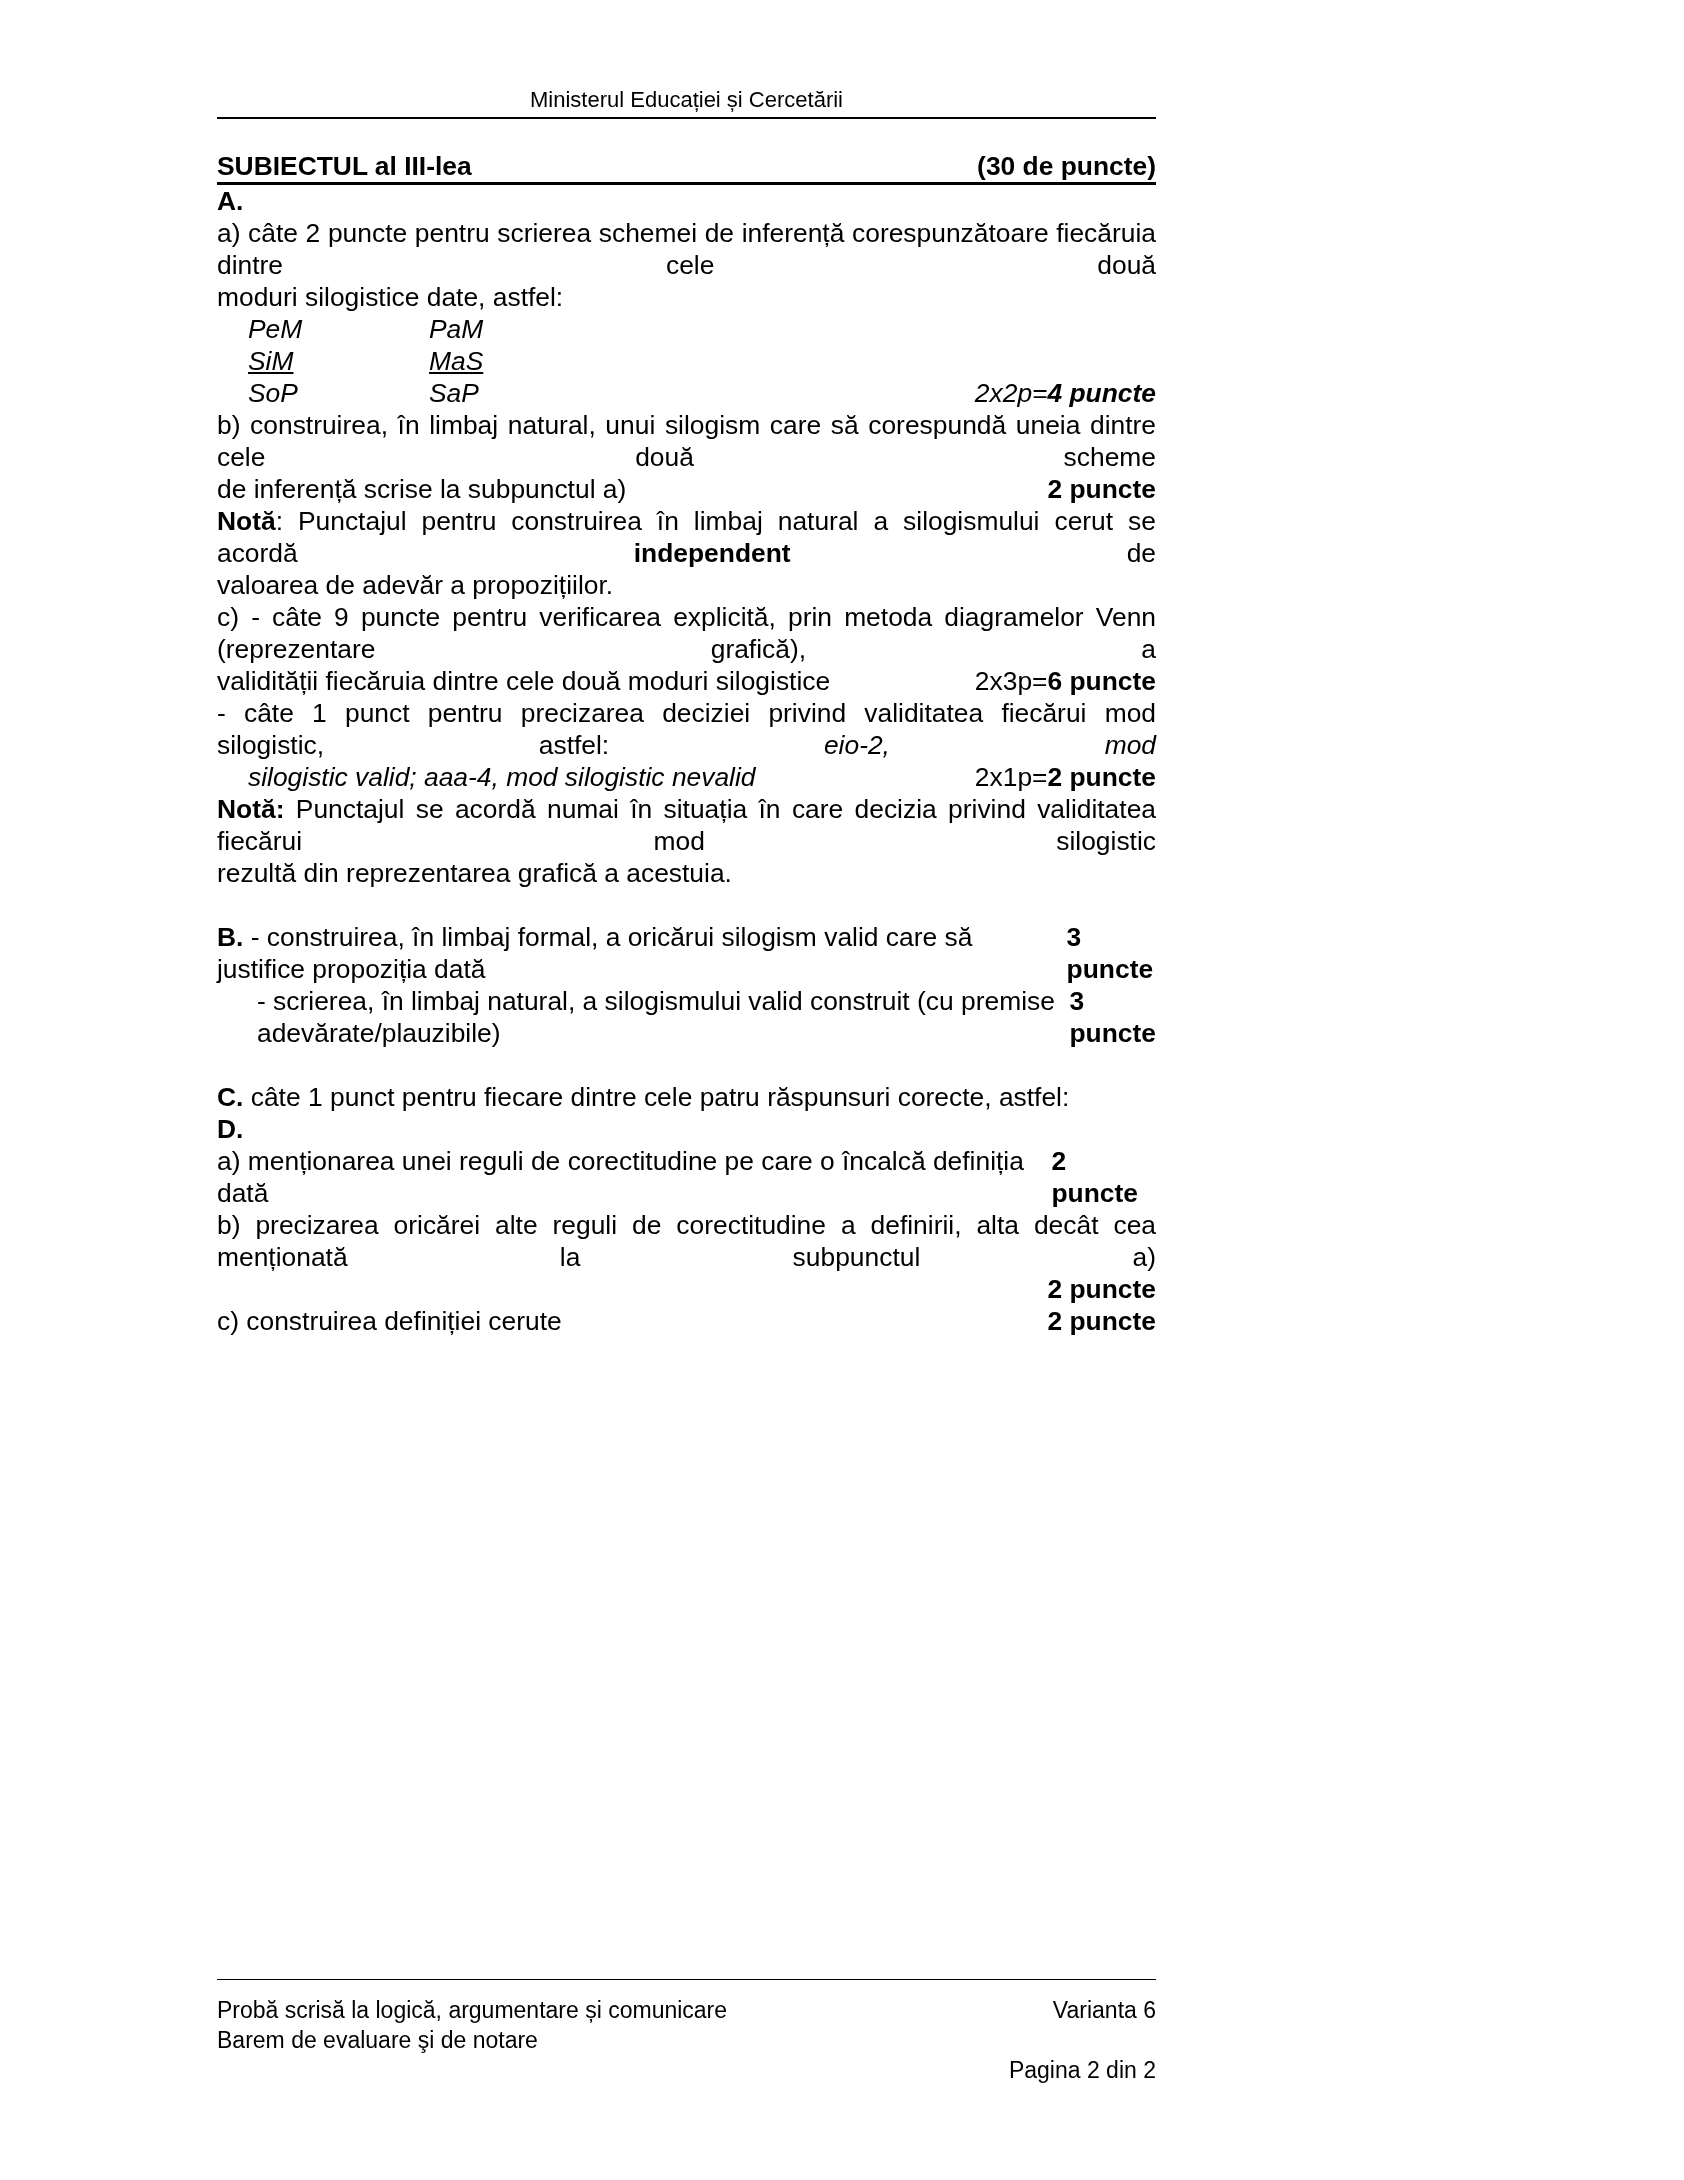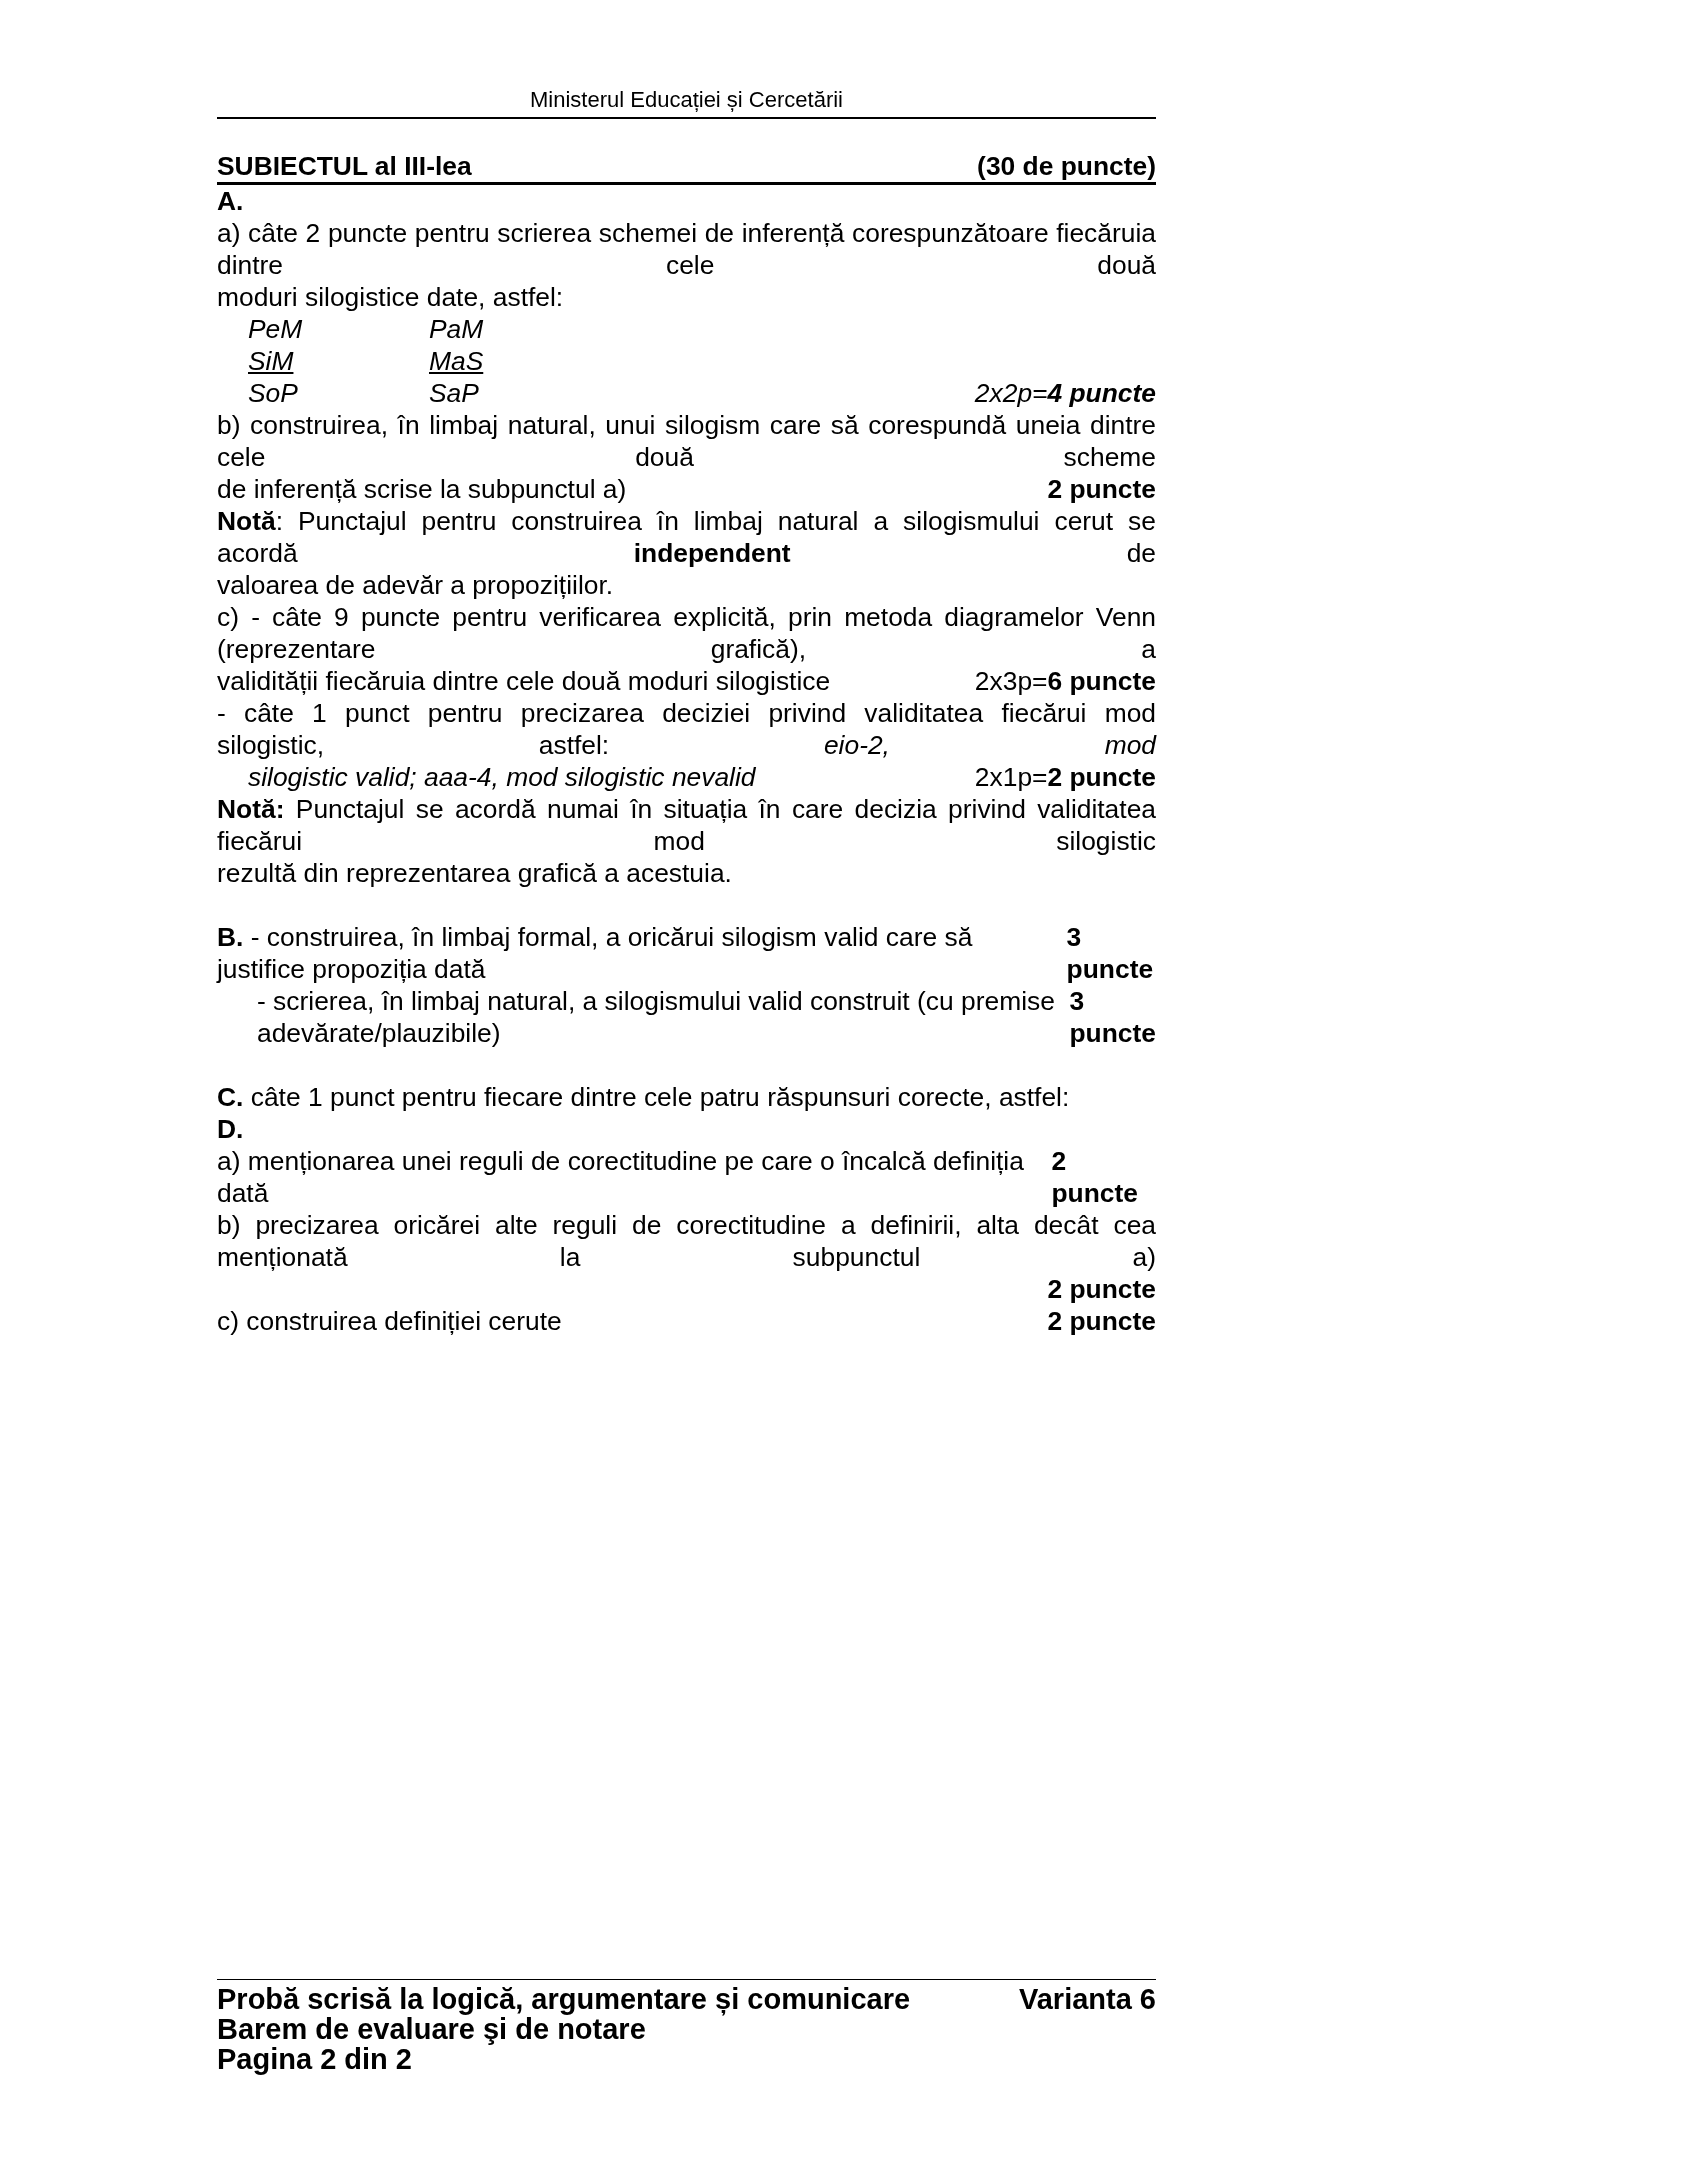--- a/index.html
+++ b/index.html
@@ -48,27 +48,26 @@
   .ptswrap { white-space:nowrap; }
   .col1 { display:inline-block; width:181px; }
   .indent { padding-left:40px; }
   .spacer { height:32px; }
   
   .footer {
     position:absolute;
     left:217px; right:220px;
     top:1979px;
     border-top:1.7px solid #000;
-    padding-top:4px;
-    font-size:29px;
+    padding-top:15px;
+    font-size:23px;
     line-height:30px;
-    font-weight:bold;
   }
   .footrow { display:flex; justify-content:space-between; }
-  .center { text-align:left; }
+  .center { text-align:right; }
 </style>
 </head>
 <body>
 
 <div class="page">
 
   <div class="hdr">
     <div>Ministerul Educației și Cercetării</div>
   </div>
 

